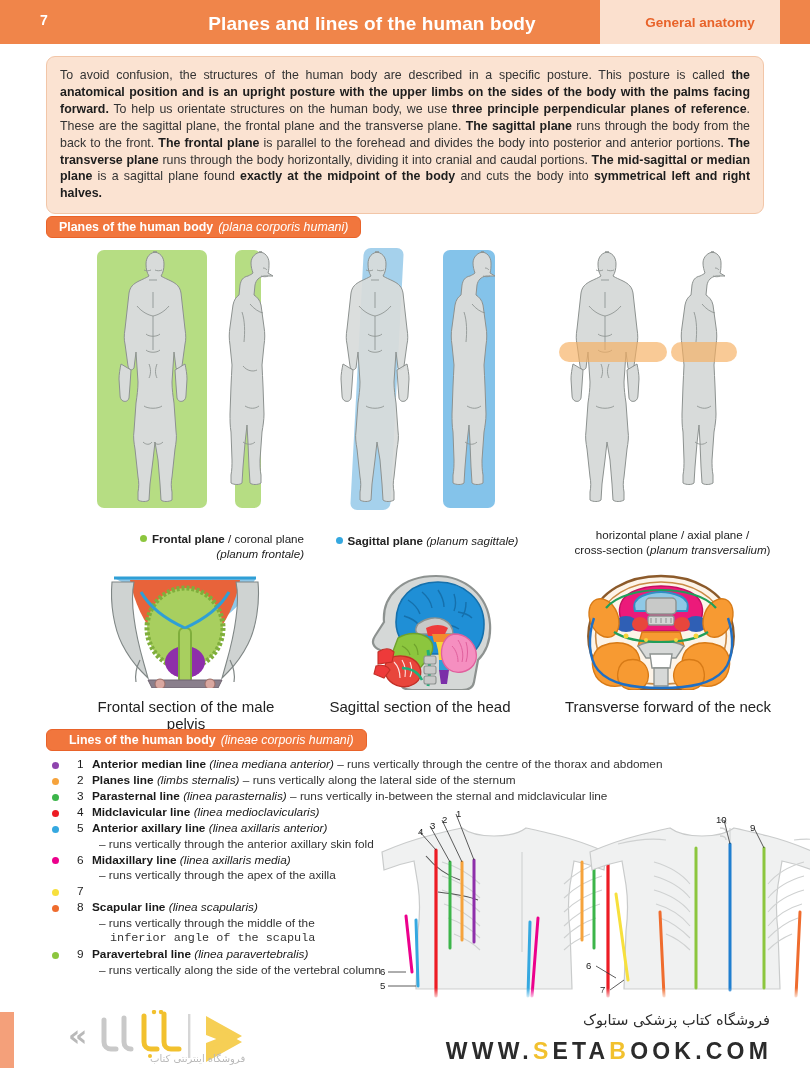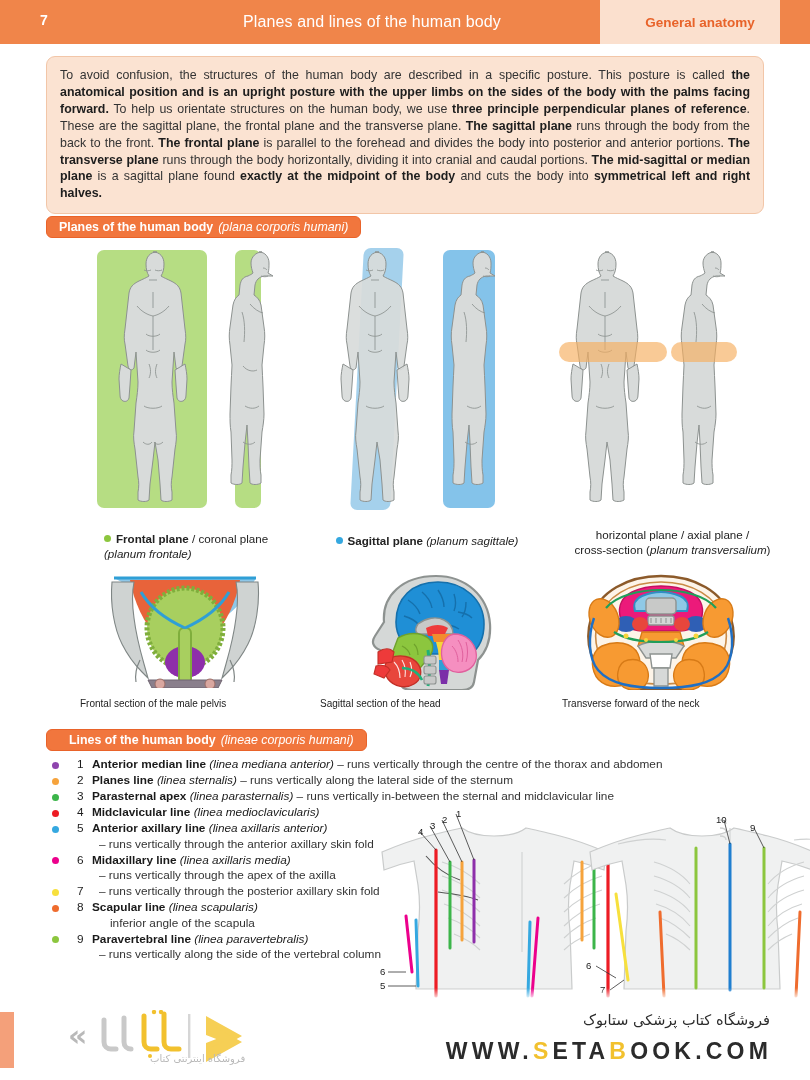--- a/index.html
+++ b/index.html
@@ -6,21 +6,21 @@
   body{
     width:810px;height:1080px;overflow:hidden;background:#ffffff;
     font-family:"Liberation Sans",sans-serif;
     -webkit-font-smoothing:antialiased;
   }
   .page{position:relative;width:810px;height:1080px;}
 
   
   .header{position:absolute;left:0;top:0;width:810px;height:44px;background:#f0854a;}
   .header .folio{position:absolute;left:40px;top:12px;font-size:14px;color:#ffffff;font-weight:600;}
-  .header .htitle{position:absolute;left:0;top:13px;width:744px;text-align:center;font-size:16px;color:#ffffff;font-weight:400;letter-spacing:.1px;}
+  .header .htitle{position:absolute;left:0;top:13px;width:744px;text-align:center;font-size:19px;color:#ffffff;font-weight:700;letter-spacing:.1px;}
   .header .tab{position:absolute;right:30px;top:0;width:180px;height:44px;background:#fbe0ce;display:flex;align-items:center;justify-content:center;}
   .header .tab span{font-size:13.5px;color:#e8632a;font-weight:700;margin-left:20px;}
 
   
   .intro{
     position:absolute;left:46px;top:56px;width:718px;
     background:#fbe3d2;border:1px solid #f2c6a8;border-radius:9px;
     padding:10px 13px 11px 13px;box-sizing:border-box;
   }
   .intro p{
@@ -58,32 +58,32 @@
   .cap{position:absolute;font-size:11.6px;line-height:14.5px;color:#222;}
   .cap b{font-weight:700;}
   .cap i{font-style:italic;}
   .dot{display:inline-block;width:7px;height:7px;border-radius:50%;vertical-align:middle;margin-right:5px;position:relative;top:-1px;}
   .dot.green{background:#8cc63e;}
   .dot.blue{background:#35a8e0;}
   .dot.orange{background:#f6a33c;}
 
   
   .secimg{position:absolute;}
-  .seccap{position:absolute;font-size:10px;color:#222;text-align:left;}
+  .seccap{position:absolute;font-size:15px;color:#222;text-align:center;}
 
   
   .lines{position:absolute;left:52px;top:757px;width:640px;}
   .lrow{position:relative;min-height:15.6px;margin-bottom:0.4px;}
   .lbul{position:absolute;left:0;top:4.6px;width:7px;height:7px;border-radius:50%;}
   .lnum{position:absolute;left:25px;top:0;font-size:11.8px;color:#1d1d1d;}
   .ltxt{position:relative;margin-left:40px;font-size:11.8px;line-height:15.6px;color:#333;}
   .ltxt b{font-weight:700;color:#1a1a1a;}
   .ltxt i{font-style:italic;color:#1a1a1a;}
   .lsub{margin-left:47px;font-size:11.8px;line-height:15.6px;color:#333;}
-  .lsub2{margin-left:58px;font-size:11.8px;line-height:15.6px;color:#333;}
+  .lsub2{margin-left:58px;font-size:11.8px;line-height:15.6px;color:#333;font-family:Liberation Mono, monospace;}
 
   
   .torsos{position:absolute;left:380px;top:800px;width:430px;height:200px;}
   .lnlab{position:absolute;font-size:9.6px;color:#222;}
 
   
   .footer{position:absolute;left:0;top:998px;width:810px;height:82px;background:#ffffff;}
   .fbar{position:absolute;left:0;top:14px;width:14px;height:56px;background:#f4a07a;}
   .flogo{position:absolute;left:60px;top:12px;width:320px;height:62px;}
   .fsite{position:absolute;right:38px;top:40px;font-size:23px;letter-spacing:4.2px;color:#2b2b2b;font-weight:700;font-family:"Liberation Sans",sans-serif;}
@@ -221,21 +221,21 @@
             <path d="M38 22c2 0 3 1 4 2M36 30c3 1 5 1 7 0"></path>
             <path d="M25 58c4 5 9 8 13 9M17 66c3 9 3 20 2 30"></path>
             <path d="M20 160c5 3 10 3 14 0M18 196c4 3 9 3 12 0"></path>
           </g>
         </svg>
       </div>
       <div class="slab torange" style="left:106px;top:100px;width:66px;height:20px;"></div>
     </div>
   </div>
 
-  <div class="cap" style="left:104px;top:532px;width:200px;text-align:left;">
+  <div class="cap" style="left:104px;top:532px;width:200px;text-align:right;">
     <div><span class="dot green"></span><b>Frontal plane</b><span> / coronal plane</span></div>
     <div><i>(planum frontale)</i></div>
   </div>
 
   <div class="cap" style="left:322px;top:534px;width:210px;text-align:center;">
     <div><span class="dot blue"></span><b>Sagittal plane</b><i> (planum sagittale)</i></div>
   </div>
 
   <div class="cap" style="left:540px;top:528px;width:265px;text-align:center;">
     <div>horizontal plane / axial plane /</div>
@@ -346,26 +346,26 @@
 
   <div class="lines" id="lines-list">
       <div class="lrow">
         <span class="lbul" style="background: rgb(142, 68, 173);"></span>
         <span class="lnum">1</span>
         <div class="ltxt"><b>Anterior median line</b> <i>(linea mediana anterior)</i> – runs vertically through the centre of the thorax and abdomen</div>
       </div>
       <div class="lrow">
         <span class="lbul" style="background: rgb(246, 163, 60);"></span>
         <span class="lnum">2</span>
-        <div class="ltxt"><b>Planes line</b> <i>(linea sternalis)</i> – runs vertically along the lateral side of the sternum</div>
+        <div class="ltxt"><b>Planes line</b> <i>(limbs sternalis)</i> – runs vertically along the lateral side of the sternum</div>
       </div>
       <div class="lrow">
         <span class="lbul" style="background: rgb(60, 181, 74);"></span>
         <span class="lnum">3</span>
-        <div class="ltxt"><b>Parasternal apex</b> <i>(linea parasternalis)</i> – runs vertically in-between the sternal and midclavicular line</div>
+        <div class="ltxt"><b>Parasternal line</b> <i>(linea parasternalis)</i> – runs vertically in-between the sternal and midclavicular line</div>
       </div>
       <div class="lrow">
         <span class="lbul" style="background: rgb(237, 28, 36);"></span>
         <span class="lnum">4</span>
         <div class="ltxt"><b>Midclavicular line</b> <i>(linea medioclavicularis)</i></div>
       </div>
       <div class="lrow">
         <span class="lbul" style="background: rgb(53, 168, 224);"></span>
         <span class="lnum">5</span>
         <div class="ltxt"><b>Anterior axillary line</b> <i>(linea axillaris anterior)</i></div>
@@ -373,26 +373,26 @@
       </div>
       <div class="lrow">
         <span class="lbul" style="background: rgb(236, 0, 140);"></span>
         <span class="lnum">6</span>
         <div class="ltxt"><b>Midaxillary line</b> <i>(linea axillaris media)</i></div>
         <div class="lsub">– runs vertically through the apex of the axilla</div>
       </div>
       <div class="lrow">
         <span class="lbul" style="background: rgb(247, 224, 61);"></span>
         <span class="lnum">7</span>
-        <div class="lsub">– runs vertically through the posterior axillary skin fold</div>
       </div>
       <div class="lrow">
         <span class="lbul" style="background: rgb(239, 108, 46);"></span>
         <span class="lnum">8</span>
         <div class="ltxt"><b>Scapular line</b> <i>(linea scapularis)</i></div>
+        <div class="lsub">– runs vertically through the middle of the</div>
         <div class="lsub2">inferior angle of the scapula</div>
       </div>
       <div class="lrow">
         <span class="lbul" style="background: rgb(140, 198, 62);"></span>
         <span class="lnum">9</span>
         <div class="ltxt"><b>Paravertebral line</b> <i>(linea paravertebralis)</i></div>
         <div class="lsub">– runs vertically along the side of the vertebral column</div>
       </div>
     </div>
 

